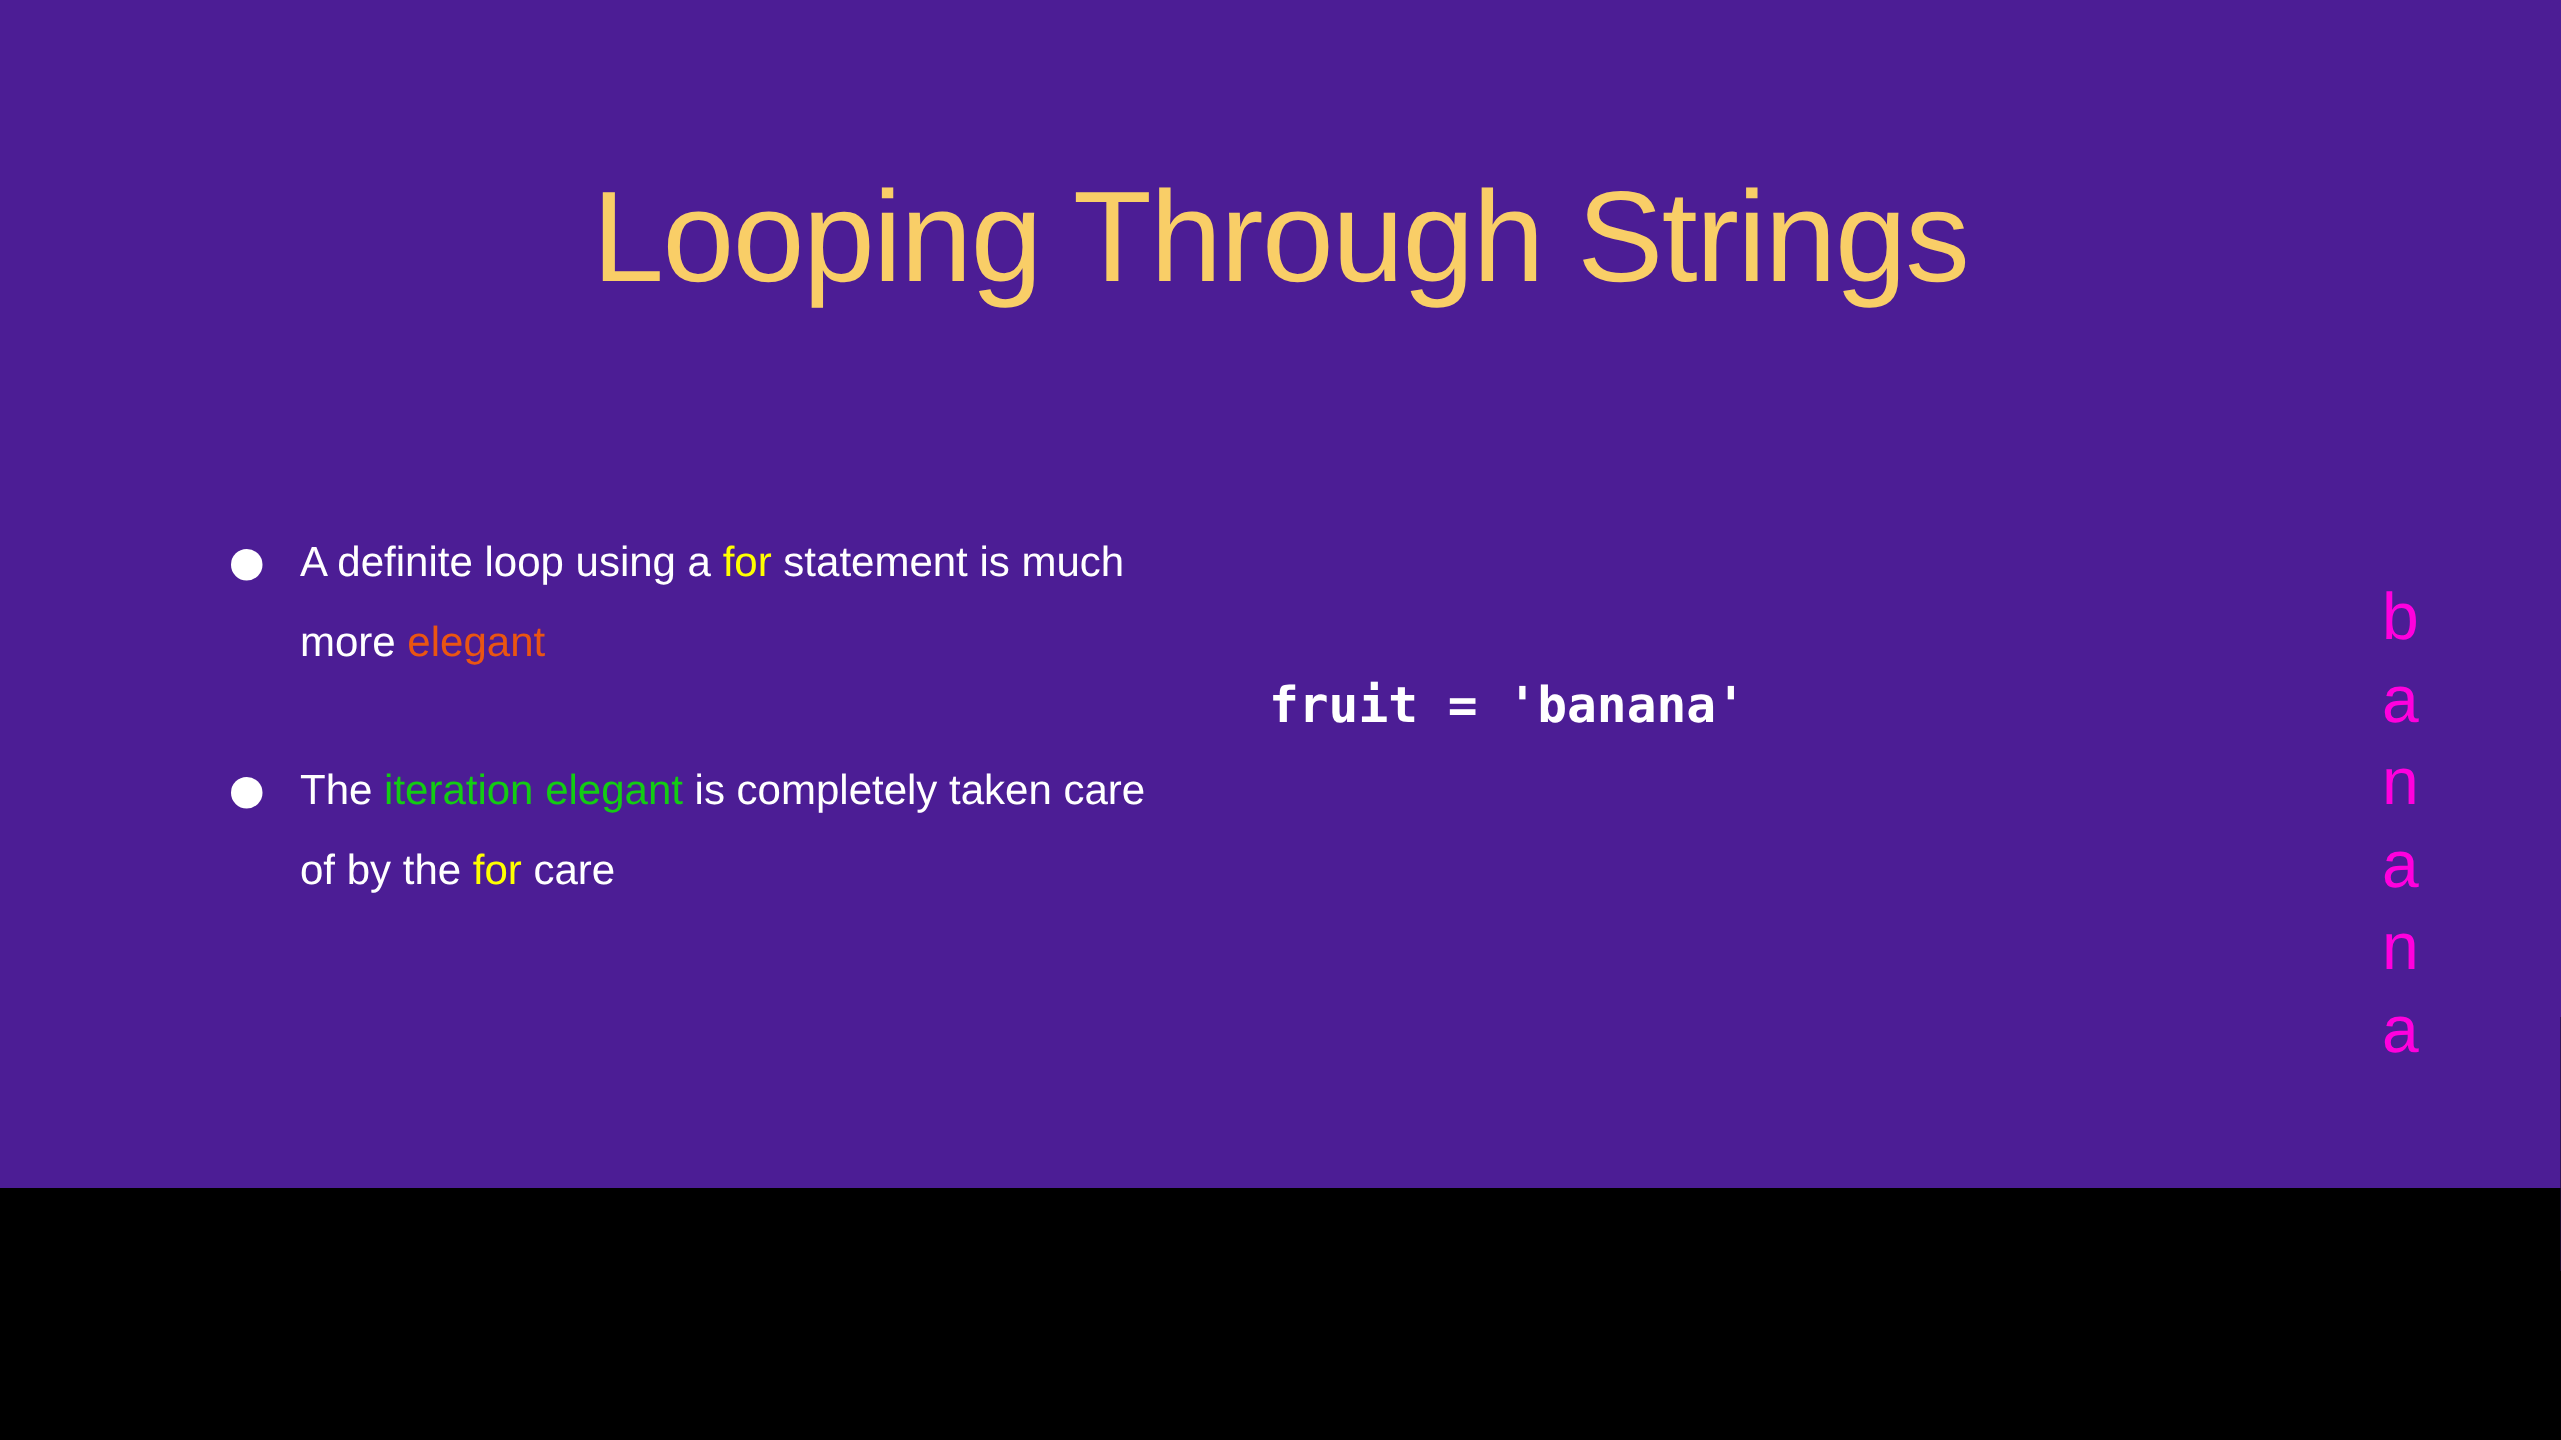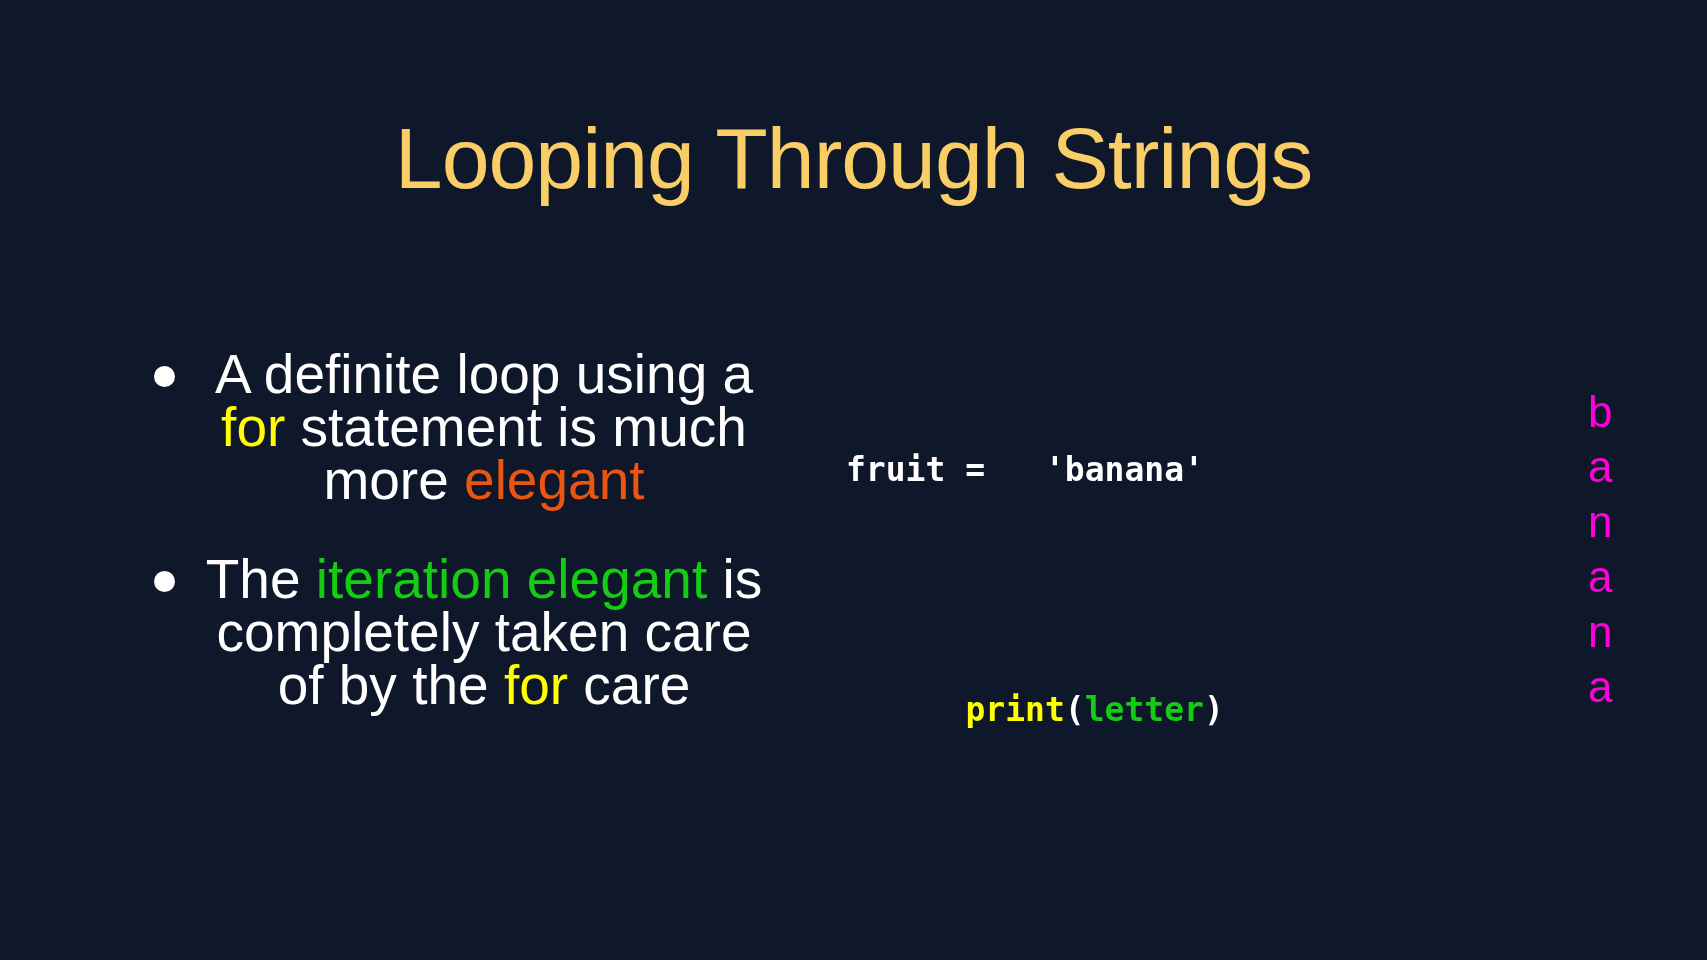--- a/index.html
+++ b/index.html
@@ -13,22 +13,22 @@
     height: 960px;
     overflow: hidden;
     font-family: "Liberation Sans", sans-serif;
     position: relative;
   }
 
   #slide {
     position: absolute;
     left: 0; top: 0;
     width: 1707px;
-    height: 960px;
-    background: #0f172a;
+    height: 792px;
+    background: #4c1d95;
   }
 
   
   #slide-title {
     position: absolute;
     left: 0;
     top: 108px;
     width: 1707px;
     text-align: center;
     color: #f9ce67;
@@ -46,24 +46,23 @@
     left: 148px;
     top: 348px;
     width: 620px;
   }
   .bullet-item {
     position: relative;
     padding-left: 52px;
     margin-bottom: 46px;
     color: #ffffff;
     font-family: "Liberation Sans", sans-serif;
-    font-size: 55px;
+    font-size: 28px;
     line-height: 53px;
     font-weight: 400;
-    text-align: center;
   }
   .bullet-dot {
     position: absolute;
     left: 6px;
     top: 18px;
     width: 21px;
     height: 21px;
     border-radius: 50%;
     background: #ffffff;
   }
@@ -84,21 +83,21 @@
     font-family: "DejaVu Sans Mono", monospace;
     font-size: 33px;
     line-height: 48px;
     font-weight: bold;
     white-space: pre;
     color: #ffffff;
   }
 
   .code-line { white-space: pre; }
 
-  .t-plain  { color: #ffffff; margin-left: 40px; }
+  .t-plain  { color: #ffffff; }
   .t-kw     { color: #ffff00; }
   .t-name   { color: #13cc13; margin-top: 40px; }
   .t-func   { color: #ffff00; }
   .t-op     { color: #ffffff; }
 
   
   #output-column {
     position: absolute;
     left: 1588px;
     top: 384px;
@@ -132,21 +131,20 @@
     </div>
 
   </div>
 
   <div id="code-area">
 
     <div class="code-block" id="code-block-1">
       <div class="code-line"><span class="t-name" style="color:#ffffff">fruit</span><span class="t-op"> = </span><span class="t-plain">'banana'</span></div>
 
 
-      <div class="code-line"><span class="t-plain">    </span><span class="t-func">print</span><span class="t-op">(</span><span class="t-name">letter</span><span class="t-op">)</span></div>
     </div>
 
   </div>
 
   <div id="output-column">
     <span class="output-char">b</span>
     <span class="output-char">a</span>
     <span class="output-char">n</span>
     <span class="output-char">a</span>
     <span class="output-char">n</span>

